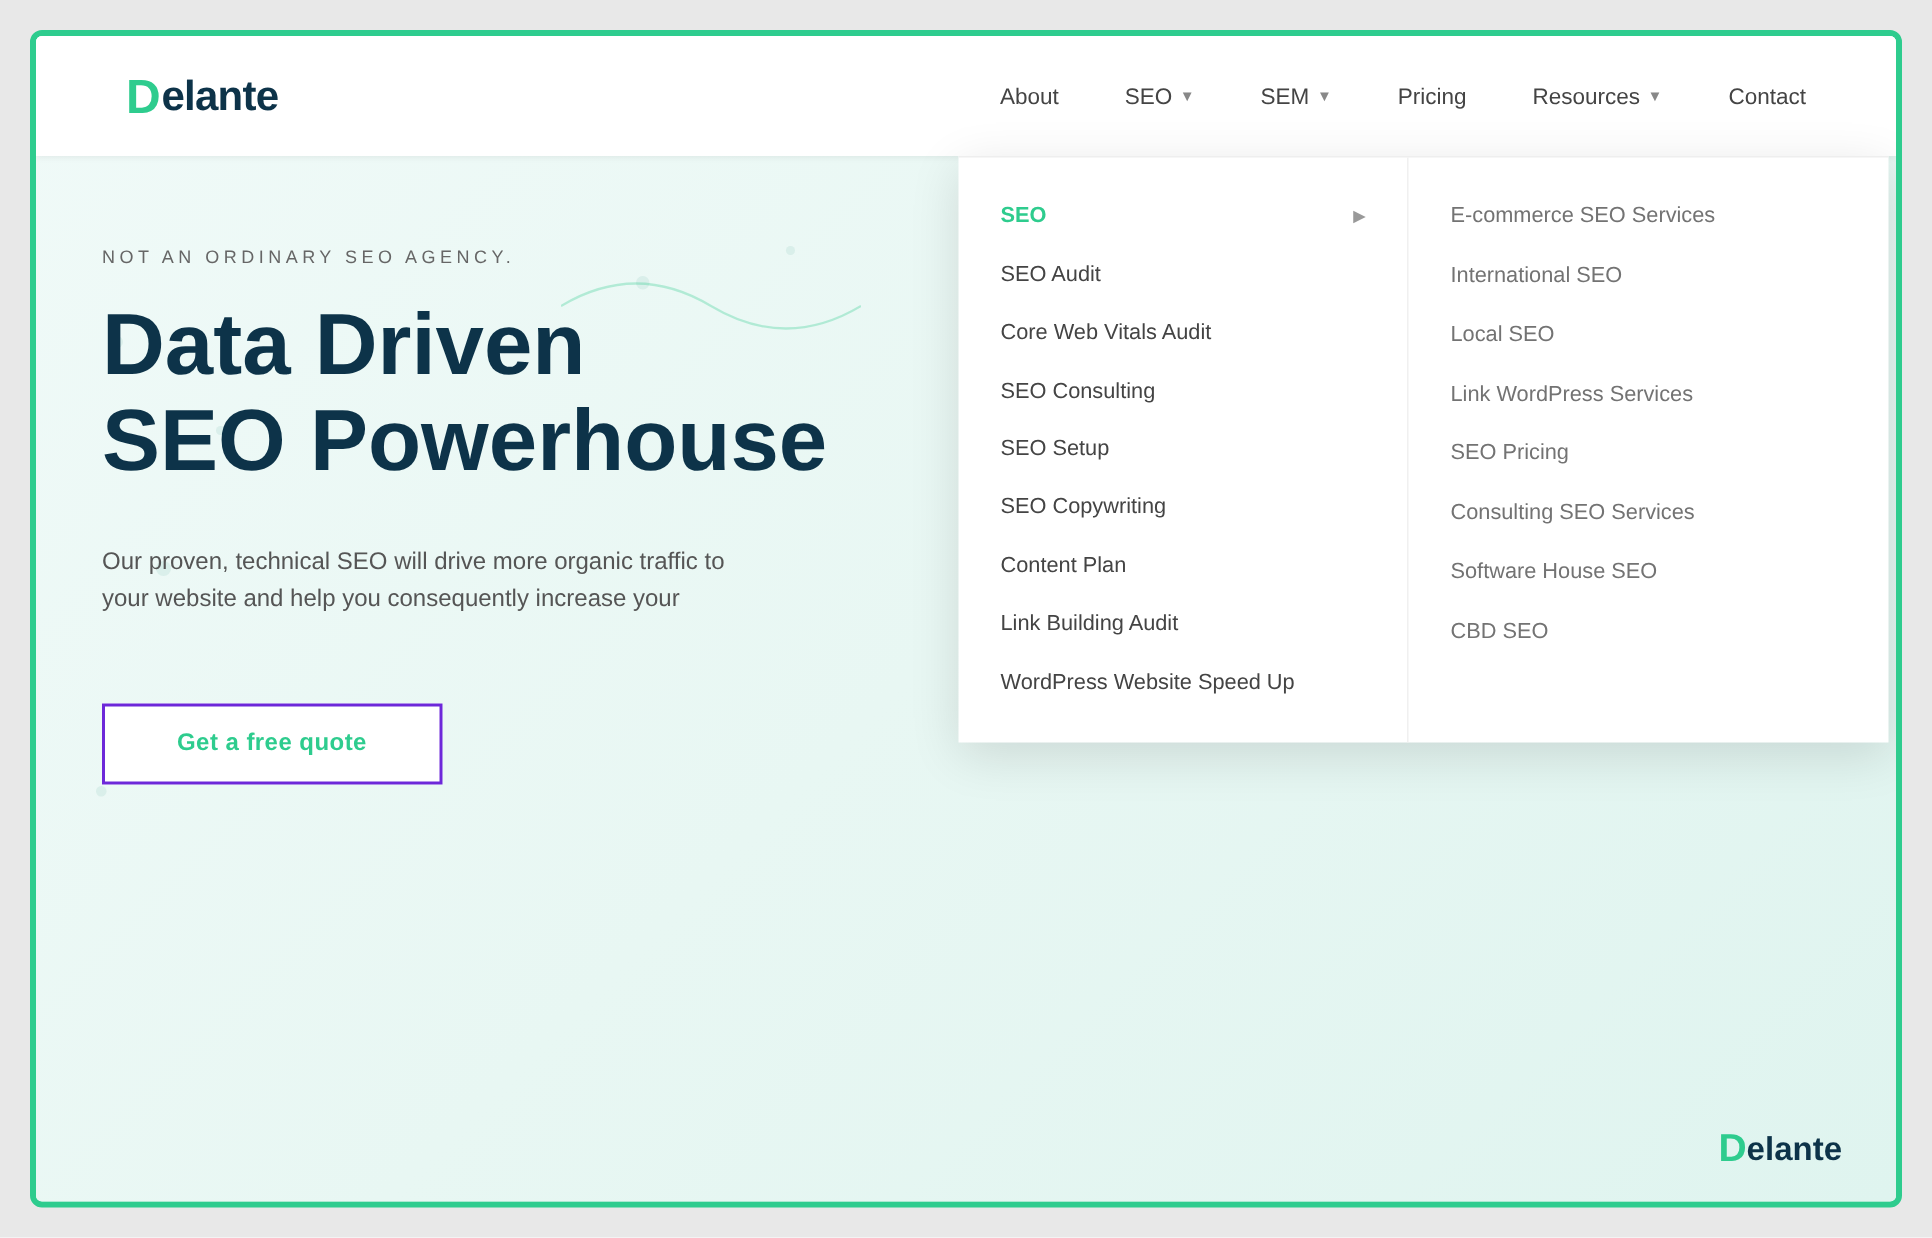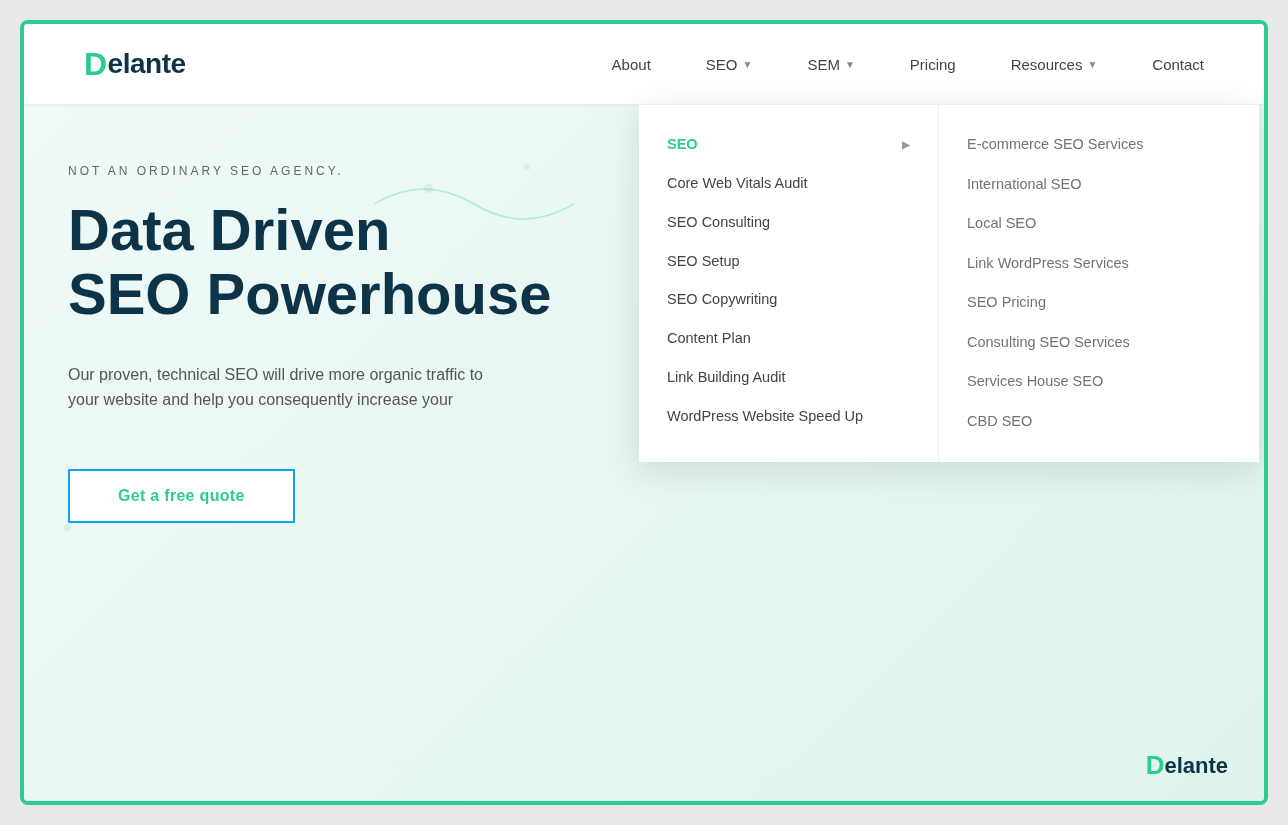--- a/index.html
+++ b/index.html
@@ -59,21 +59,21 @@
     }
     .logo-d {
       color: #2ecc8e;
       font-size: 32px;
       font-weight: 900;
       margin-right: 1px;
     }
     .nav-links {
       display: flex;
       align-items: center;
-      gap: 55px;
+      gap: 44px;
     }
     .nav-item {
       font-size: 15px;
       color: #444;
       cursor: pointer;
       display: flex;
       align-items: center;
       gap: 5px;
       white-space: nowrap;
     }
@@ -106,21 +106,21 @@
     }
     .hero-sub {
       font-size: 16px;
       color: #555;
       line-height: 1.6;
       margin-bottom: 56px;
       max-width: 420px;
     }
     .cta-btn {
       display: inline-block;
-      border: 2px solid #0ea5e9;
+      border: 2px solid #6d28d9;
       color: #2ecc8e;
       font-size: 16px;
       font-weight: 600;
       padding: 16px 48px;
       cursor: pointer;
       background: white;
       letter-spacing: 0.3px;
     }
 
     
@@ -246,20 +246,23 @@
     <div class="cta-btn">Get a free quote</div>
   </div>
 
   <div class="megamenu">
     <div class="menu-col-left">
       <div class="menu-item active">
         <span>SEO</span>
         <span class="menu-item-arrow">▶</span>
       </div>
       <div class="menu-item">
+        <span>SEO Audit</span>
+      </div>
+      <div class="menu-item">
         <span>Core Web Vitals Audit</span>
       </div>
       <div class="menu-item">
         <span>SEO Consulting</span>
       </div>
       <div class="menu-item">
         <span>SEO Setup</span>
       </div>
       <div class="menu-item">
         <span>SEO Copywriting</span>
@@ -274,21 +277,21 @@
         <span>WordPress Website Speed Up</span>
       </div>
     </div>
     <div class="menu-col-right">
       <div class="menu-item-right">E-commerce SEO Services</div>
       <div class="menu-item-right">International SEO</div>
       <div class="menu-item-right">Local SEO</div>
       <div class="menu-item-right">Link WordPress Services</div>
       <div class="menu-item-right">SEO Pricing</div>
       <div class="menu-item-right">Consulting SEO Services</div>
-      <div class="menu-item-right">Services House SEO</div>
+      <div class="menu-item-right">Software House SEO</div>
       <div class="menu-item-right">CBD SEO</div>
     </div>
   </div>
 
   <div class="footer-logo">
     <span class="footer-logo-d">D</span>
       <span>elante</span>
   </div>
 </div>
 

